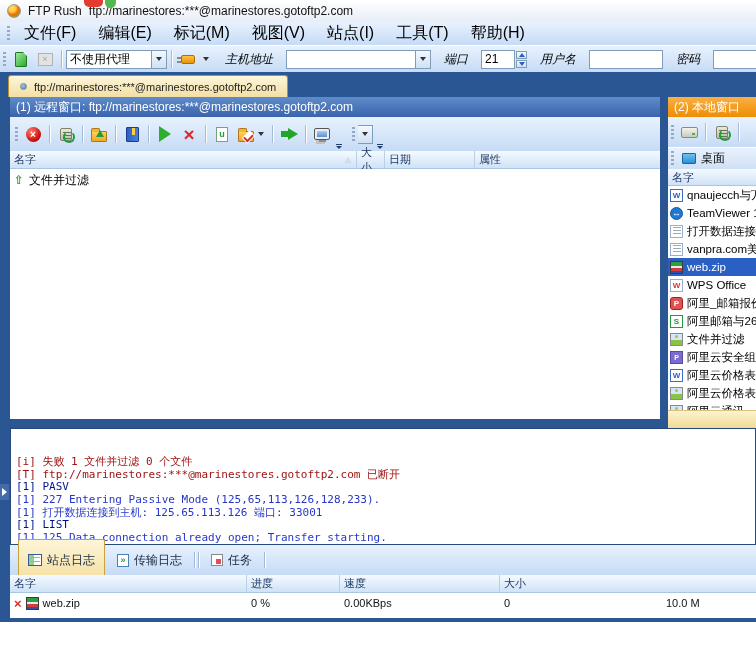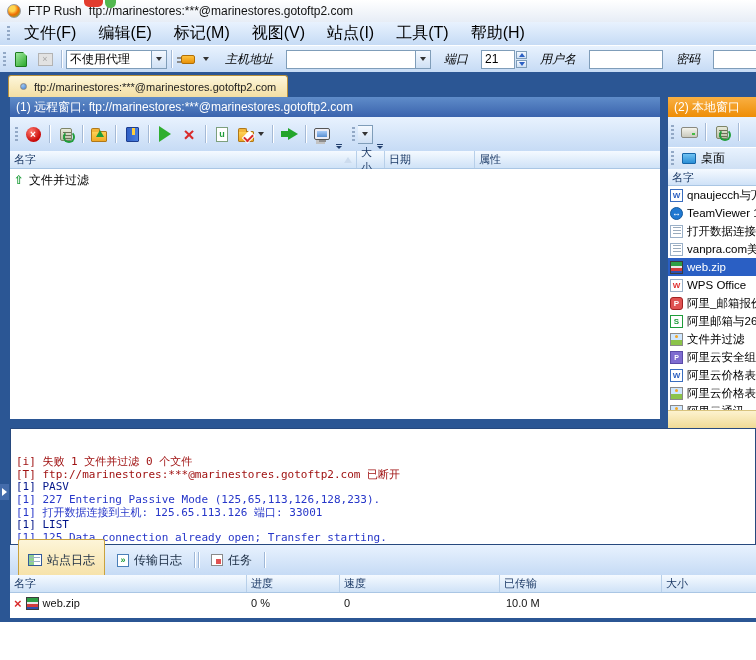--- a/index.html
+++ b/index.html
@@ -445,26 +445,26 @@
     <span>任务</span>
   </span>
   <span class="bsep"></span>
 </div>
 
 <div id="qbody-bg" class="abs"></div>
 <div id="qhead" class="abs">
   <span class="cell qc-name">名字</span>
   <span class="cell qc-prog">进度</span>
   <span class="cell qc-speed">速度</span>
-  <span class="cell qc-trans">已传输</span>
   <span class="cell qc-size">大小</span>
 </div>
 <div id="qrow" class="abs">
   <span class="cell qc-name">
     <span class="qx">×</span>
     <span class="fic ic-zip"></span>
     <span>web.zip</span>
   </span>
   <span class="cell qc-prog">0 %</span>
+  <span class="cell qc-speed">0.00KBps</span>
   <span class="cell qc-trans">0</span>
   <span class="cell qc-size">10.0 M</span>
 </div>
 <div id="page-bottom" class="abs"></div>
 
 </body></html>

